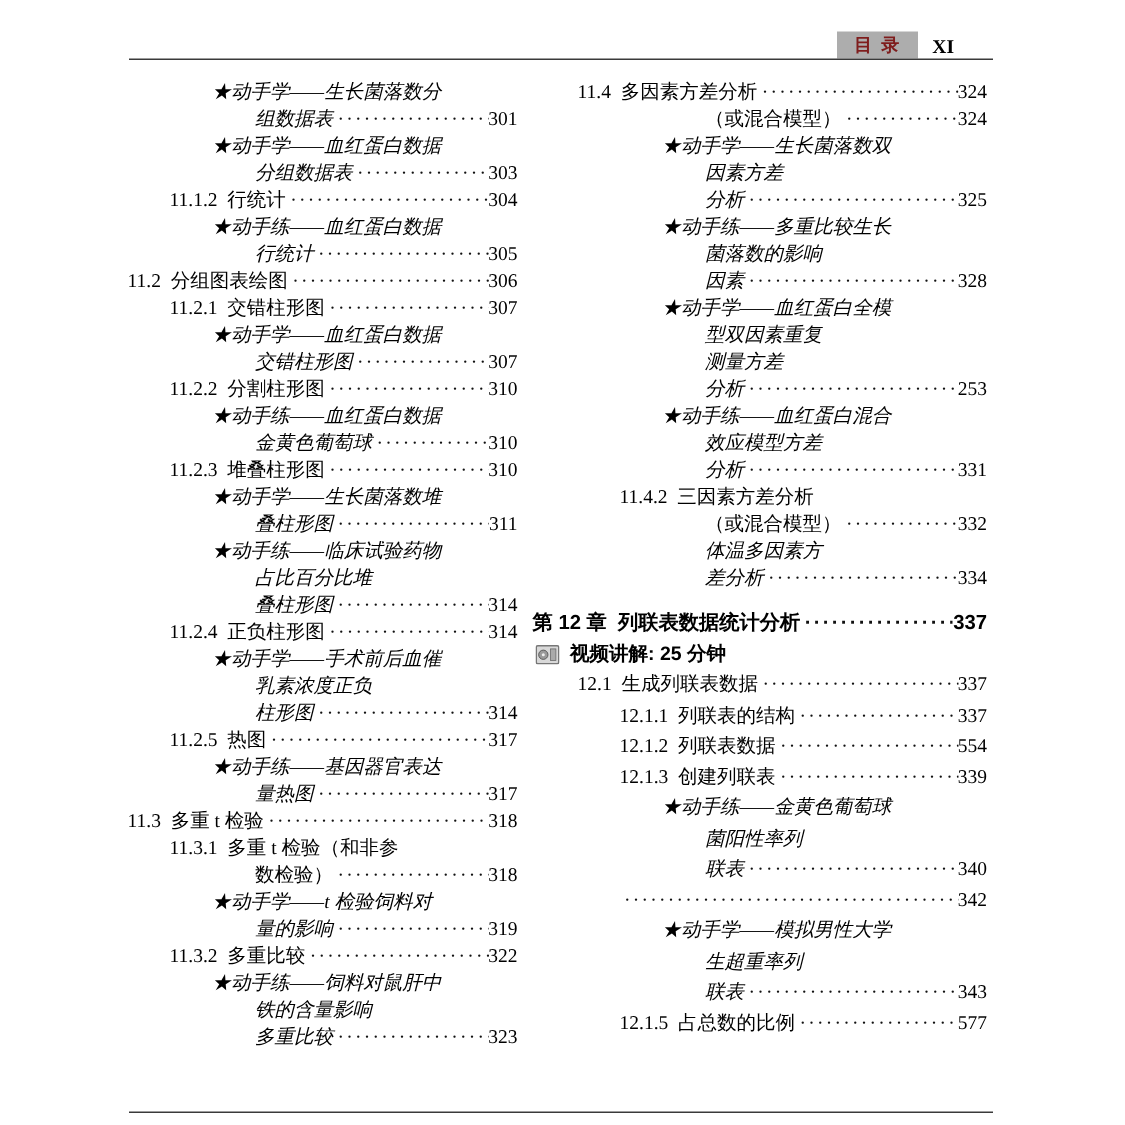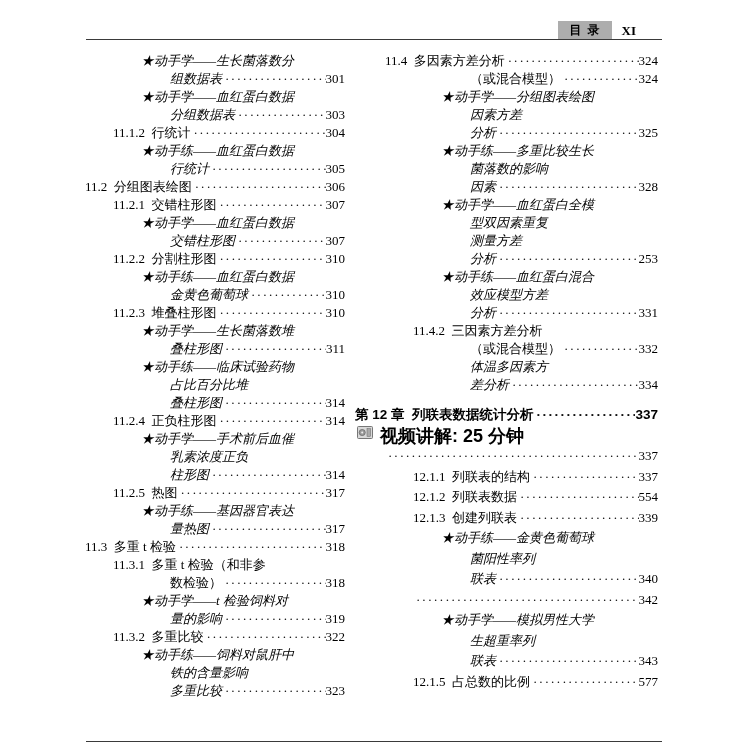--- a/index.html
+++ b/index.html
@@ -14,21 +14,21 @@
     padding-top: 20px;
     overflow: hidden;
   }
   .page-header {
     margin: 0 88px 0 86px;
     display: flex; justify-content: flex-end; align-items: flex-end;
     padding-right: 26px; height: 19px;
   }
   .header-label {
     background: var(--header-box-bg, #adadad);
-    color: #000000; font-weight: bold;
+    color: #7f1d1d; font-weight: bold;
     font-size: 12px; line-height: 16px;
     padding: 1px 12px; white-space: pre;
   }
   .page-number { font-size: 13px; font-weight: bold; margin-left: 10px; line-height: 17px; }
   .header-rule, .footer-rule { margin: 0 88px 0 86px; border-top: 1px solid #3a3a3a; height: 0; }
   .footer-rule { margin-bottom: 8px; }
   .toc-body { flex: 1 1 auto; display: flex; padding-top: 12px; margin-left: 55px; }
   .col { box-sizing: border-box; }
   .col-left  { width: 290px; margin-right: 10px; }
   .col-right { width: 303px; }
@@ -44,23 +44,23 @@
   .ind3 { padding-left: 86px; }
   .ind4 { padding-left: 115px; }
   .toc-line.h .txt { font-style: italic; }
   .toc-line.c {
     font-family: "Liberation Sans", "DejaVu Sans", sans-serif;
     font-weight: bold; font-size: 13.5px;
     line-height: 22px; height: 22px; margin-top: 10px;
   }
   .toc-line.v {
     font-family: "Liberation Sans", "DejaVu Sans", sans-serif;
-    font-weight: bold; font-size: 18px;
+    font-weight: bold; font-size: 13px;
     line-height: 20px; height: 20px;
-    align-items: flex-start; padding-left: 2px;
+    align-items: center; padding-left: 2px;
   }
   .txt { white-space: pre; }
   .leader {
     flex: 1 1 auto; overflow: hidden; white-space: nowrap;
     letter-spacing: 1.5px; padding: 0 3px; min-width: 6px;
     color: #111; font-style: normal; font-weight: normal;
   }
   .toc-line.c .leader { font-weight: bold; }
   .pg { white-space: nowrap; font-style: normal; }
   .video-icon { display: inline-flex; margin-right: 7px; }
@@ -232,21 +232,21 @@
           <span class="txt">11.4  多因素方差分析</span>
           <span class="leader">··························································································</span>
           <span class="pg">324</span>
         </div>
         <div class="toc-line ind4 s">
           <span class="txt">（或混合模型）</span>
           <span class="leader">··························································································</span>
           <span class="pg">324</span>
         </div>
         <div class="toc-line ind3 h">
-          <span class="txt">★动手学——分组图表绘图</span>
+          <span class="txt">★动手学——生长菌落数双</span>
         </div>
         <div class="toc-line ind4 h">
           <span class="txt">因素方差</span>
         </div>
         <div class="toc-line ind4 h">
           <span class="txt">分析</span>
           <span class="leader">··························································································</span>
           <span class="pg">325</span>
         </div>
         <div class="toc-line ind3 h">
@@ -311,20 +311,21 @@
             <svg width="16" height="13" viewBox="0 0 16 13">
               <rect x="0.5" y="0.5" width="15" height="12" rx="1" fill="#d9d9d9" stroke="#777"></rect>
               <circle cx="5.2" cy="6.5" r="3.1" fill="#9a9a9a" stroke="#555" stroke-width="0.6"></circle>
               <circle cx="5.2" cy="6.5" r="1" fill="#efefef"></circle>
               <rect x="10" y="2.6" width="3.6" height="7.8" fill="#aaa" stroke="#666" stroke-width="0.5"></rect>
             </svg>
           </span>
           <span class="txt">视频讲解: 25 分钟</span>
         </div>
         <div class="toc-line ind1 s loose">
+          <span class="txt">12.1  生成列联表数据</span>
           <span class="leader">··························································································</span>
           <span class="pg">337</span>
         </div>
         <div class="toc-line ind2 s loose">
           <span class="txt">12.1.1  列联表的结构</span>
           <span class="leader">··························································································</span>
           <span class="pg">337</span>
         </div>
         <div class="toc-line ind2 s loose">
           <span class="txt">12.1.2  列联表数据</span>

